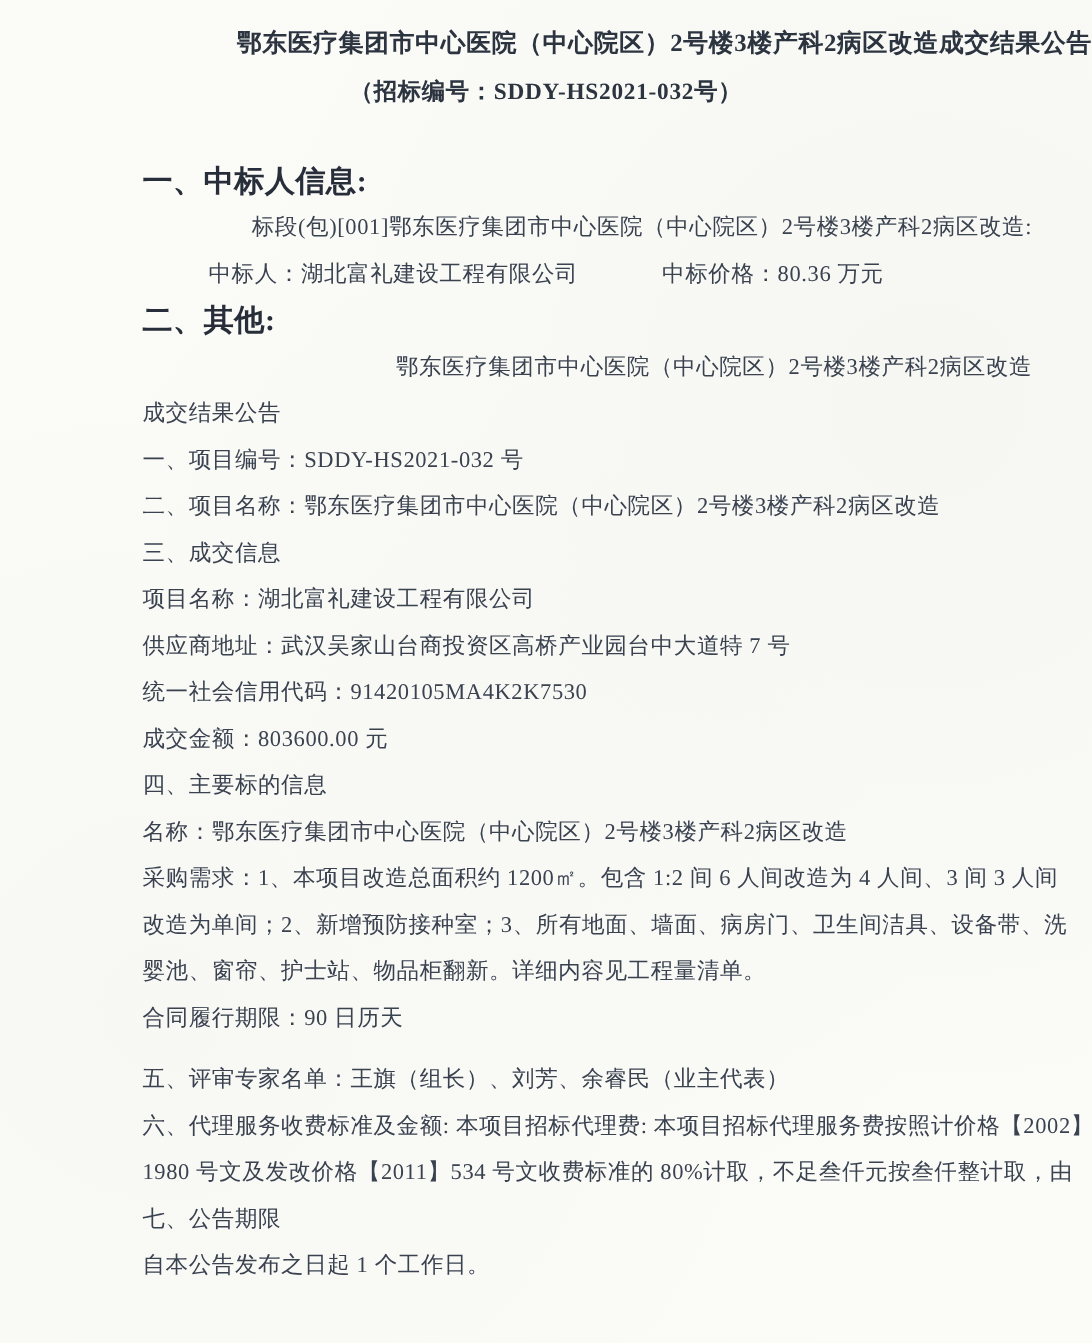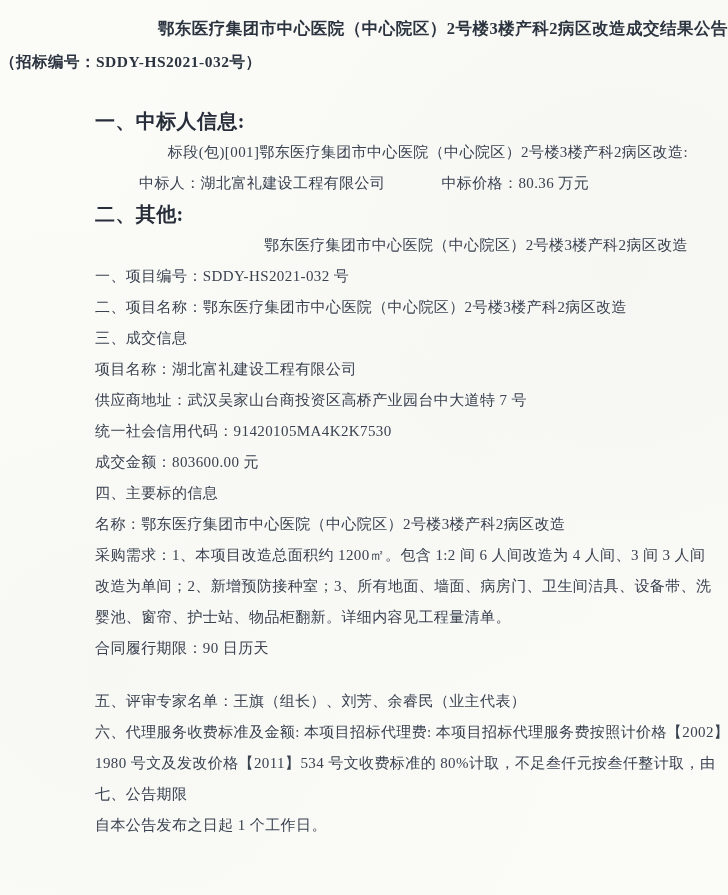--- a/index.html
+++ b/index.html
@@ -30,21 +30,21 @@
     text-align: right;
     font-size: 16.5px;
     font-weight: bold;
     color: #2c3440;
     line-height: 26px;
     letter-spacing: 0.5px;
     white-space: nowrap;
   }
   .doc-subtitle {
     margin-top: 9px;
-    text-align: left;
+    text-align: center;
     font-size: 15.5px;
     font-weight: bold;
     color: #2c3440;
     line-height: 22px;
     letter-spacing: 0.5px;
     white-space: nowrap;
   }
   .body-block {
     margin-top: 33px;
     padding-left: 95px;
@@ -57,39 +57,40 @@
     letter-spacing: 0.4px;
     white-space: nowrap;
   }
   .heading {
     font-weight: bold;
     font-size: 20px;
     color: #272e3a;
   }
   .indent-1 { padding-left: 23px; text-align: right; }
   .indent-2 { padding-left: 44px; }
-  .pre-gap { margin-top: 22px; }
+  .pre-gap { margin-top: 10px; }
   .pair-gap { display: inline-block; width: 56px; }
 </style>
 </head>
 <body>
 
 <div class="page">
 
   <h1 class="doc-title">鄂东医疗集团市中心医院（中心院区）2号楼3楼产科2病区改造成交结果公告</h1>
   <div class="doc-subtitle">（招标编号：SDDY-HS2021-032号）</div>
 
   <div class="body-block">
 
     <p class="line heading">一、中标人信息:</p>
     <p class="line indent-1">标段(包)[001]鄂东医疗集团市中心医院（中心院区）2号楼3楼产科2病区改造:</p>
     <p class="line indent-2"><span>中标人：湖北富礼建设工程有限公司</span><span class="pair-gap"></span><span>中标价格：80.36 万元</span></p>
 
     <p class="line heading">二、其他:</p>
     <p class="line indent-1">鄂东医疗集团市中心医院（中心院区）2号楼3楼产科2病区改造</p>
+    <p class="line">成交结果公告</p>
     <p class="line">一、项目编号：SDDY-HS2021-032 号</p>
     <p class="line">二、项目名称：鄂东医疗集团市中心医院（中心院区）2号楼3楼产科2病区改造</p>
     <p class="line">三、成交信息</p>
     <p class="line">项目名称：湖北富礼建设工程有限公司</p>
     <p class="line">供应商地址：武汉吴家山台商投资区高桥产业园台中大道特 7 号</p>
     <p class="line">统一社会信用代码：91420105MA4K2K7530</p>
     <p class="line">成交金额：803600.00 元</p>
     <p class="line">四、主要标的信息</p>
     <p class="line">名称：鄂东医疗集团市中心医院（中心院区）2号楼3楼产科2病区改造</p>
     <p class="line">采购需求：1、本项目改造总面积约 1200㎡。包含 1:2 间 6 人间改造为 4 人间、3 间 3 人间</p>

